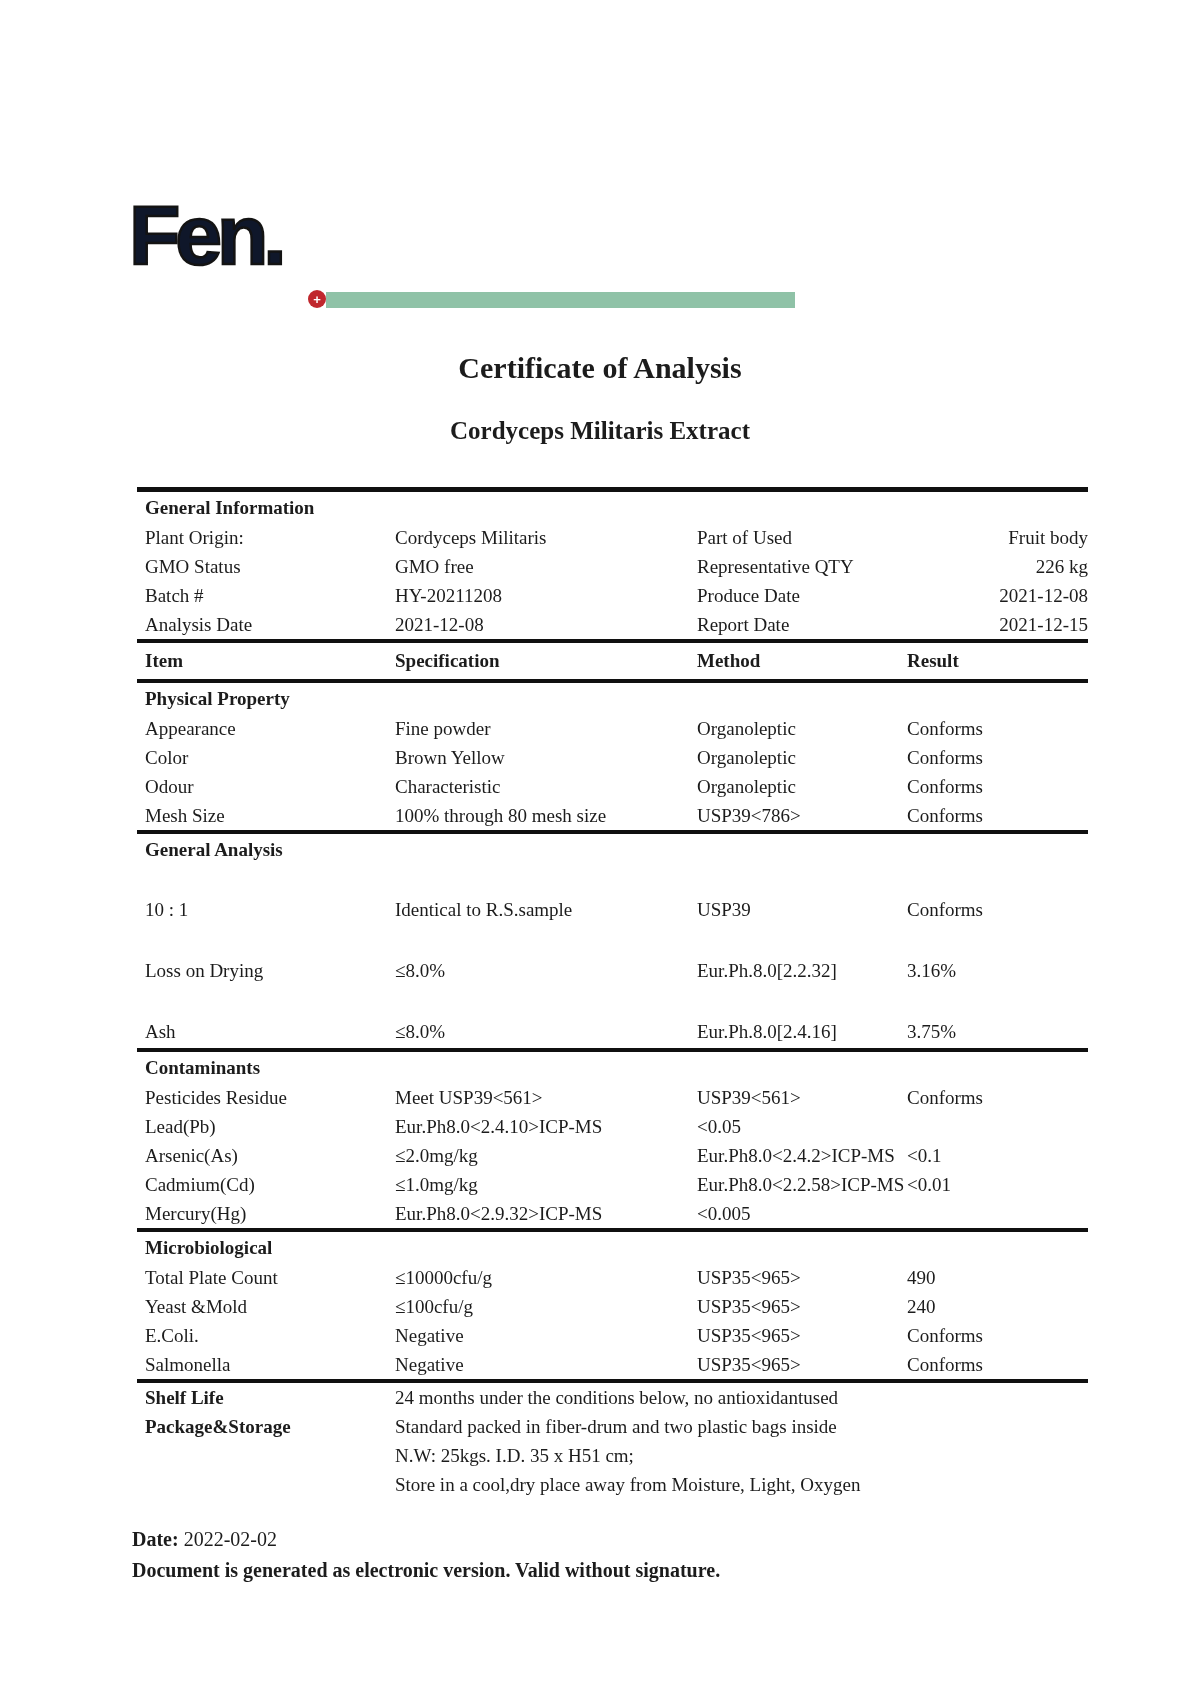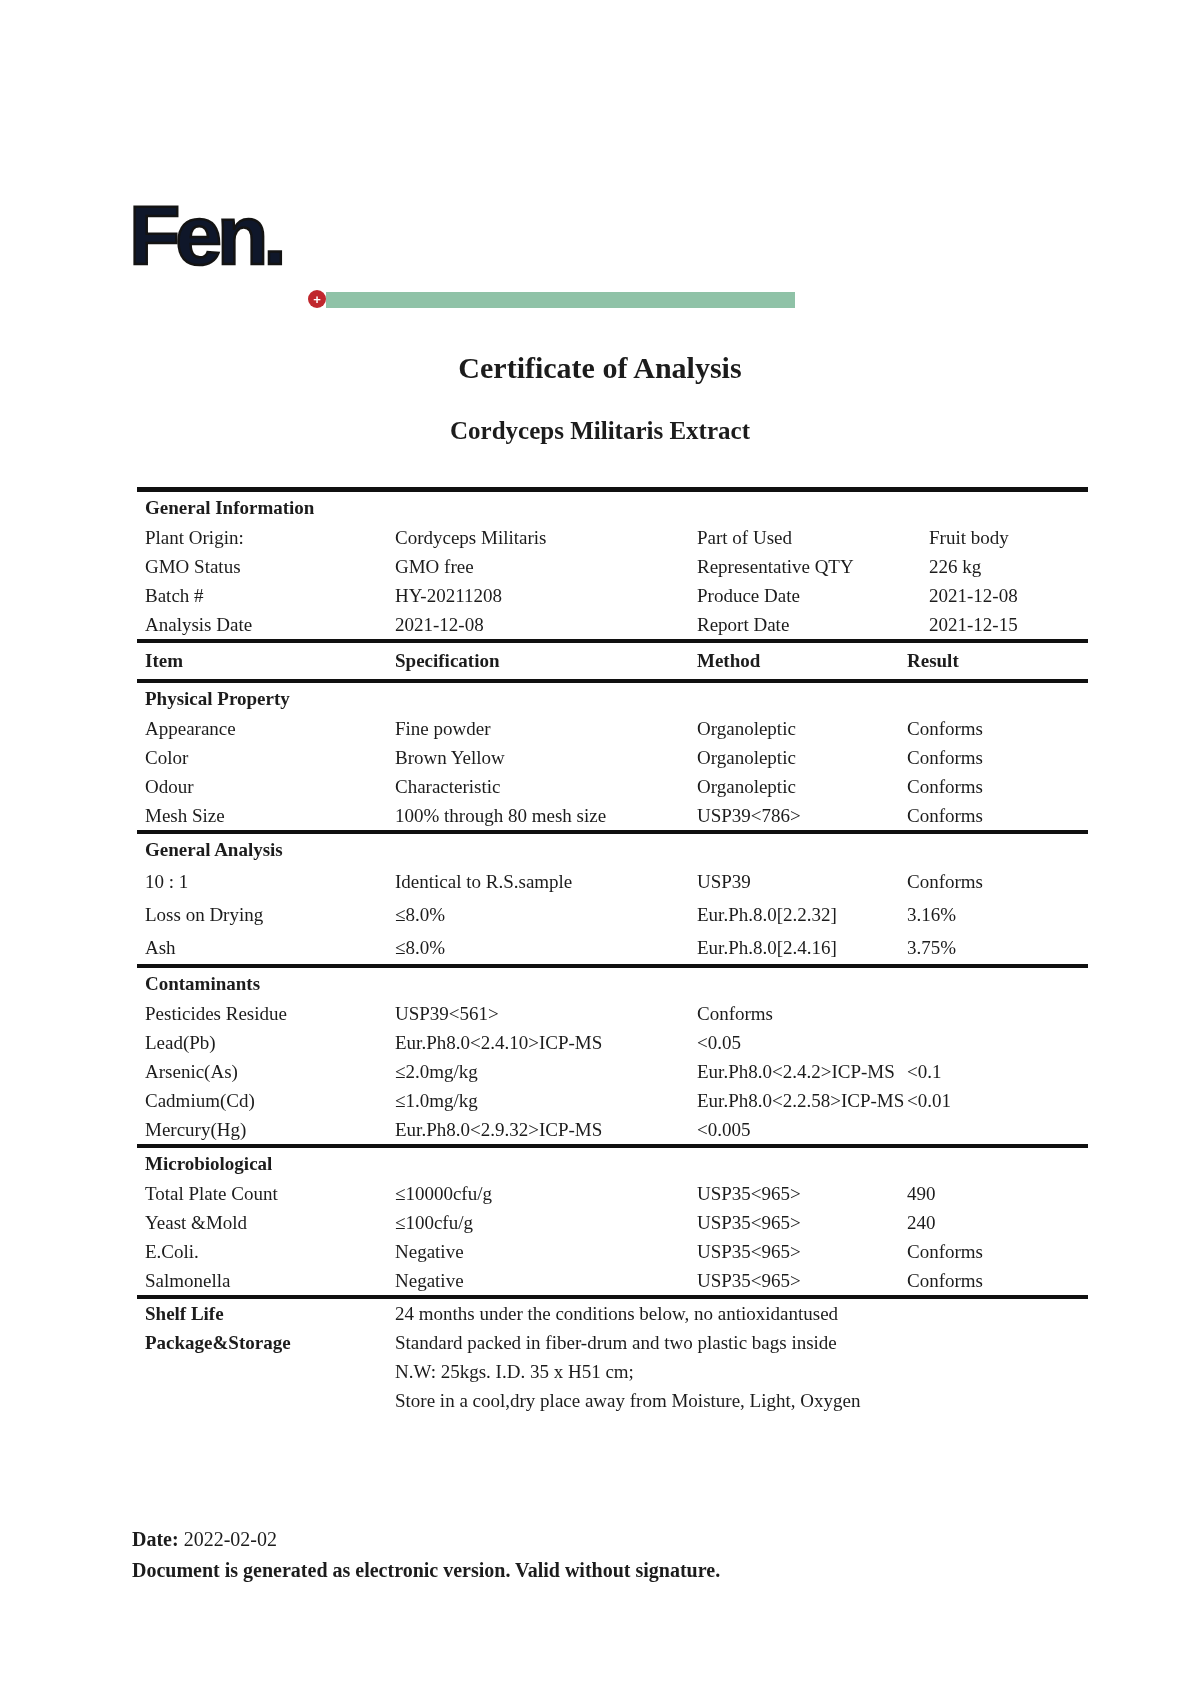--- a/index.html
+++ b/index.html
@@ -30,25 +30,25 @@
     position:absolute;left:0;top:415px;width:100%;margin:0;text-align:center;
     font-size:25px;font-weight:bold;line-height:31px;
   }
   
   .coa{position:absolute;left:137px;top:487px;width:951px;font-size:19px;}
   .rule{height:4px;background:#101010;}
   .rule-thick{height:5px;}
   .sect-title{font-weight:bold;line-height:31px;padding-left:8px;}
   .trow{display:grid;grid-template-columns:258px 302px 210px 181px;}
   .trow .c{line-height:29px;white-space:nowrap;overflow:visible;}
-  .trow.tall .c{line-height:33px;}
+  .trow.tall .c{line-height:33px;margin-top:28px;}
   .c.c1{padding-left:8px;}
   .c.c4{}
   .band .c{font-weight:bold;line-height:36px;}
-  .gi-row .c.c4{text-align:left;padding-left:22px;}
+  .gi-row .c.c4{text-align:right;padding-left:22px;}
   .shelf-row{display:grid;grid-template-columns:258px 693px;}
   .shelf-row .c{line-height:29px;white-space:nowrap;}
   .b{font-weight:bold;}
   
   .footer{position:absolute;left:132px;top:1524px;font-size:20px;line-height:31px;}
 </style>
 </head>
 <body>
 
 <div>
@@ -145,20 +145,21 @@
         <div class="trow tall">
           <div class="c c1">Ash</div>
           <div class="c c2">≤8.0%</div>
           <div class="c c3">Eur.Ph.8.0[2.4.16]</div>
           <div class="c c4">3.75%</div>
         </div>
         <div class="rule"></div>
         <div class="sect-title">Contaminants</div>
         <div class="trow">
           <div class="c c1">Pesticides Residue</div>
+          <div class="c c2">Meet USP39&lt;561&gt;</div>
           <div class="c c3">USP39&lt;561&gt;</div>
           <div class="c c4">Conforms</div>
         </div>
         <div class="trow">
           <div class="c c1">Lead(Pb)</div>
           <div class="c c3">Eur.Ph8.0&lt;2.4.10&gt;ICP-MS</div>
           <div class="c c4">&lt;0.05</div>
         </div>
         <div class="trow">
           <div class="c c1">Arsenic(As)</div>

